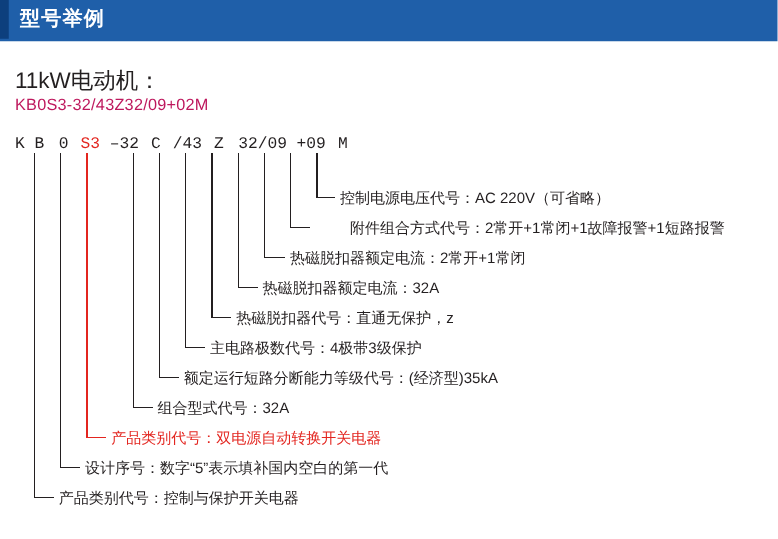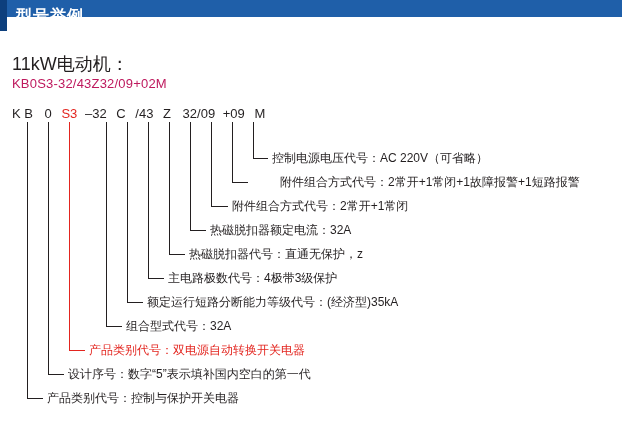--- a/index.html
+++ b/index.html
@@ -14,21 +14,21 @@
     color: #231f20;
     position: relative;
     overflow: hidden;
   }
 
   
   .header {
     position: absolute;
     left: 0; top: 0;
     width: 622px;
-    height: 17px;
+    height: 33px;
     background: #1f5fa9;
   }
   .header-accent {
     position: absolute;
     left: 0; top: 0;
     width: 7px;
     height: 31px;
     background: #0d3f7d;
   }
   .header-title {
@@ -64,21 +64,21 @@
 
   
   .code-row {
     position: absolute;
     left: 12px;
     top: 106px;
     font-size: 13px;
     white-space: nowrap;
     color: #231f20;
   }
-  .code-row span { display: inline-block; }
+  .code-row span { display: inline-block; font-family: Liberation Mono, monospace; }
   .code-red { color: #e3251f; }
 
   
   .lines {
     position: absolute;
     left: 0; top: 0;
     width: 622px;
     height: 431px;
     pointer-events: none;
   }
@@ -142,21 +142,21 @@
     <path d="M 27.5 122 L 27.5 398 L 43 398"></path>
   </g>
   <g stroke="#e3251f" stroke-width="1" fill="none" shape-rendering="crispEdges">
 
     <path d="M 69.5 122 L 69.5 350 L 85 350"></path>
   </g>
 </svg>
 
 <div class="callout" style="left:272px; top:151px;">控制电源电压代号：AC 220V（可省略）</div>
 <div class="callout" style="left:252px; top:175px;padding-left:28px;">附件组合方式代号：2常开+1常闭+1故障报警+1短路报警</div>
-<div class="callout" style="left:232px; top:199px;">附件组合方式代号：2常开+1常闭</div>
+<div class="callout" style="left:232px; top:199px;">热磁脱扣器额定电流：2常开+1常闭</div>
 <div class="callout" style="left:210px; top:223px;">热磁脱扣器额定电流：32A</div>
 <div class="callout" style="left:189px; top:247px;">热磁脱扣器代号：直通无保护，z</div>
 <div class="callout" style="left:168px; top:271px;">主电路极数代号：4极带3级保护</div>
 <div class="callout" style="left:147px; top:295px;">额定运行短路分断能力等级代号：(经济型)35kA</div>
 <div class="callout" style="left:126px; top:319px;">组合型式代号：32A</div>
 <div class="callout red" style="left:89px; top:343px;">产品类别代号：双电源自动转换开关电器</div>
 <div class="callout" style="left:68px; top:367px;">设计序号：数字“5”表示填补国内空白的第一代</div>
 <div class="callout" style="left:47px; top:391px;">产品类别代号：控制与保护开关电器</div>
 
 </body></html>

